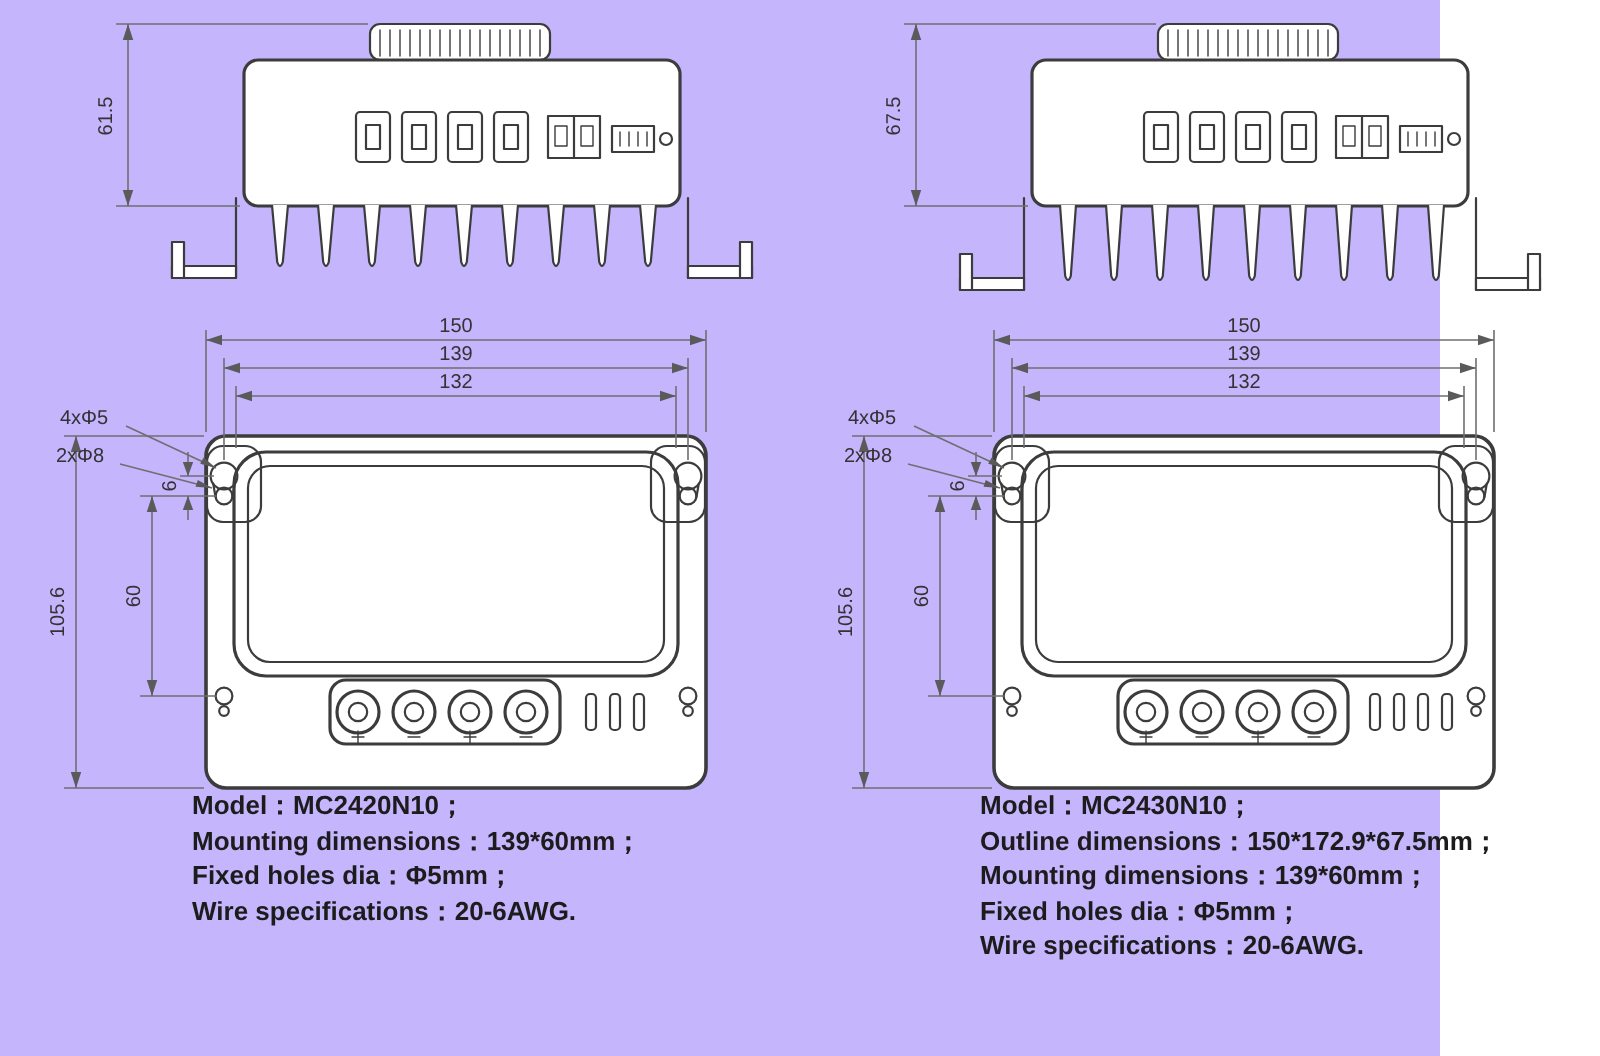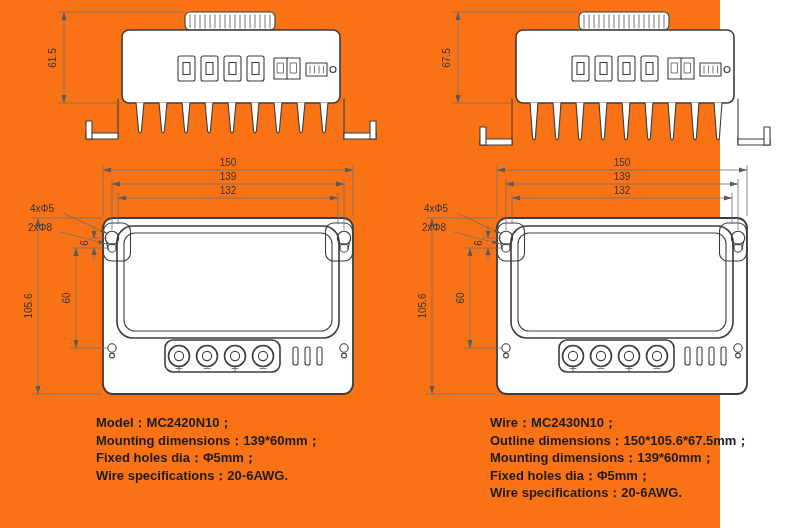--- a/index.html
+++ b/index.html
@@ -1,23 +1,23 @@
 <!DOCTYPE html>
 <html><head>
 <meta charset="utf-8">
 <style>
   html,body{margin:0;padding:0;background:#fff;}
   body{width:800px;height:528px;overflow:hidden;font-family:"Liberation Sans",sans-serif;}
-  .canvas{position:relative;width:720px;height:528px;background:#f97316;}
+  .canvas{position:relative;width:720px;height:528px;background:#c4b5fd;}
   .col{position:absolute;top:0;width:370px;height:528px;}
   .col-left{left:18px;}
   .col-right{left:412px;}
   .tv{position:absolute;top:2px;left:0;}
   .fv{position:absolute;top:152px;left:0;}
-  .specs{position:absolute;left:78px;top:414px;font-size:13px;font-weight:bold;color:#1c1c1c;line-height:17.5px;white-space:nowrap;}
+  .specs{position:absolute;left:78px;top:394px;font-size:13px;font-weight:bold;color:#1c1c1c;line-height:17.5px;white-space:nowrap;}
   svg{display:block;overflow:visible;}
   svg text{font-family:"Liberation Sans",sans-serif;}
   .ln{fill:none;stroke:#3c3c3c;stroke-width:1.1;stroke-linejoin:round;stroke-linecap:round;}
   .lnf{fill:#fff;stroke:#3c3c3c;stroke-width:1.1;stroke-linejoin:round;}
   .sw16{stroke-width:1.6;}
   .sw18{stroke-width:1.8;}
   .thin{stroke-width:0.7;}
   .fins{fill:#fff;stroke:#3c3c3c;stroke-width:1.1;stroke-linejoin:round;}
   .dim line{stroke:#6f6f6f;stroke-width:0.8;}
   .dim text{font-size:10px;fill:#333;}
@@ -318,21 +318,21 @@
         <text x="12" y="60">4xΦ5</text>
         <line x1="45" y1="61" x2="90" y2="82"></line>
         <path class="ah" d="M90,82 L82.1,79.9 L83.8,76.7 Z"></path>
         <text x="10" y="79">2xΦ8</text>
         <line x1="42" y1="80" x2="88" y2="92"></line>
         <path class="ah" d="M88,92 L79.8,91.4 L80.9,88 Z"></path>
       </g>
     </svg>
 
     <div class="specs">
-      <div>Wire：MC2430N10；</div>
-      <div>Outline dimensions：150*105.6*67.5mm；</div>
+      <div>Model：MC2430N10；</div>
+      <div>Outline dimensions：150*172.9*67.5mm；</div>
       <div>Mounting dimensions：139*60mm；</div>
       <div>Fixed holes dia：Φ5mm；</div>
       <div>Wire specifications：20-6AWG.</div>
     </div>
   </div>
 
 </div>
 
 </body></html>

